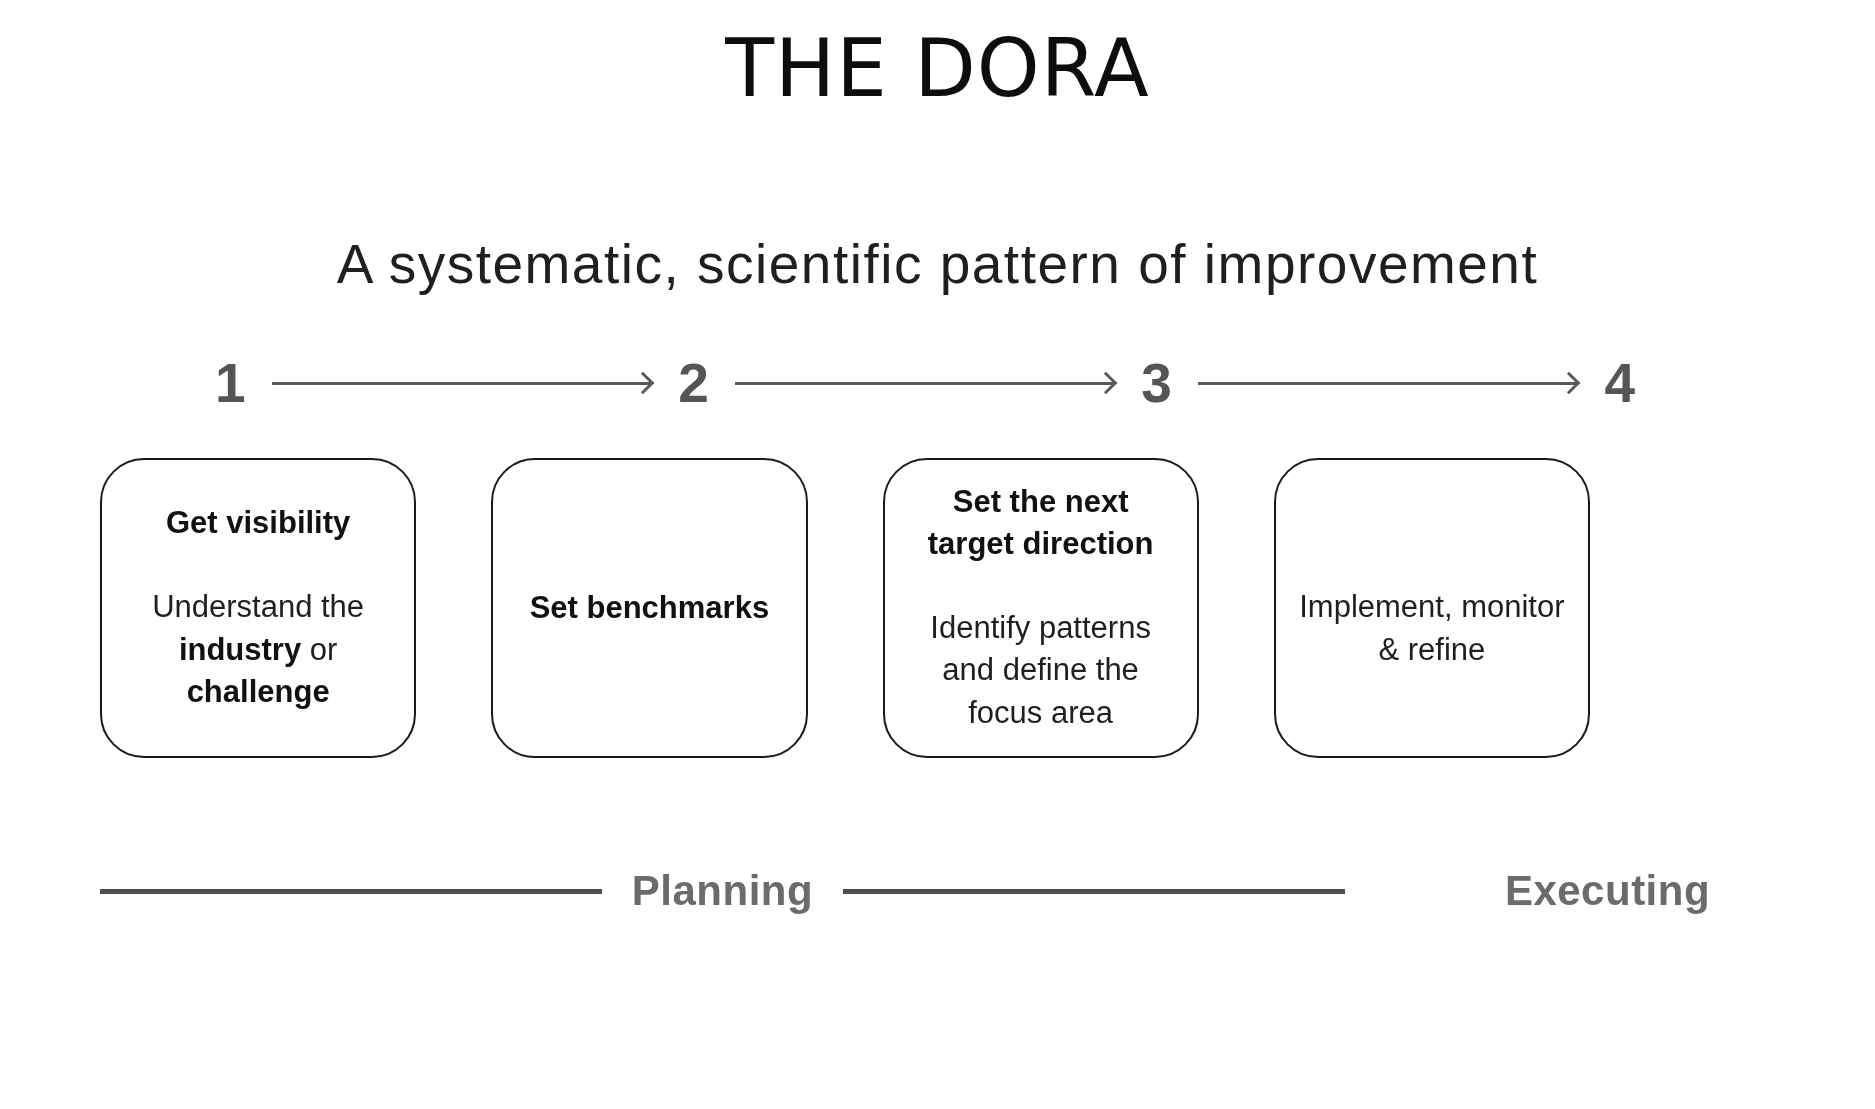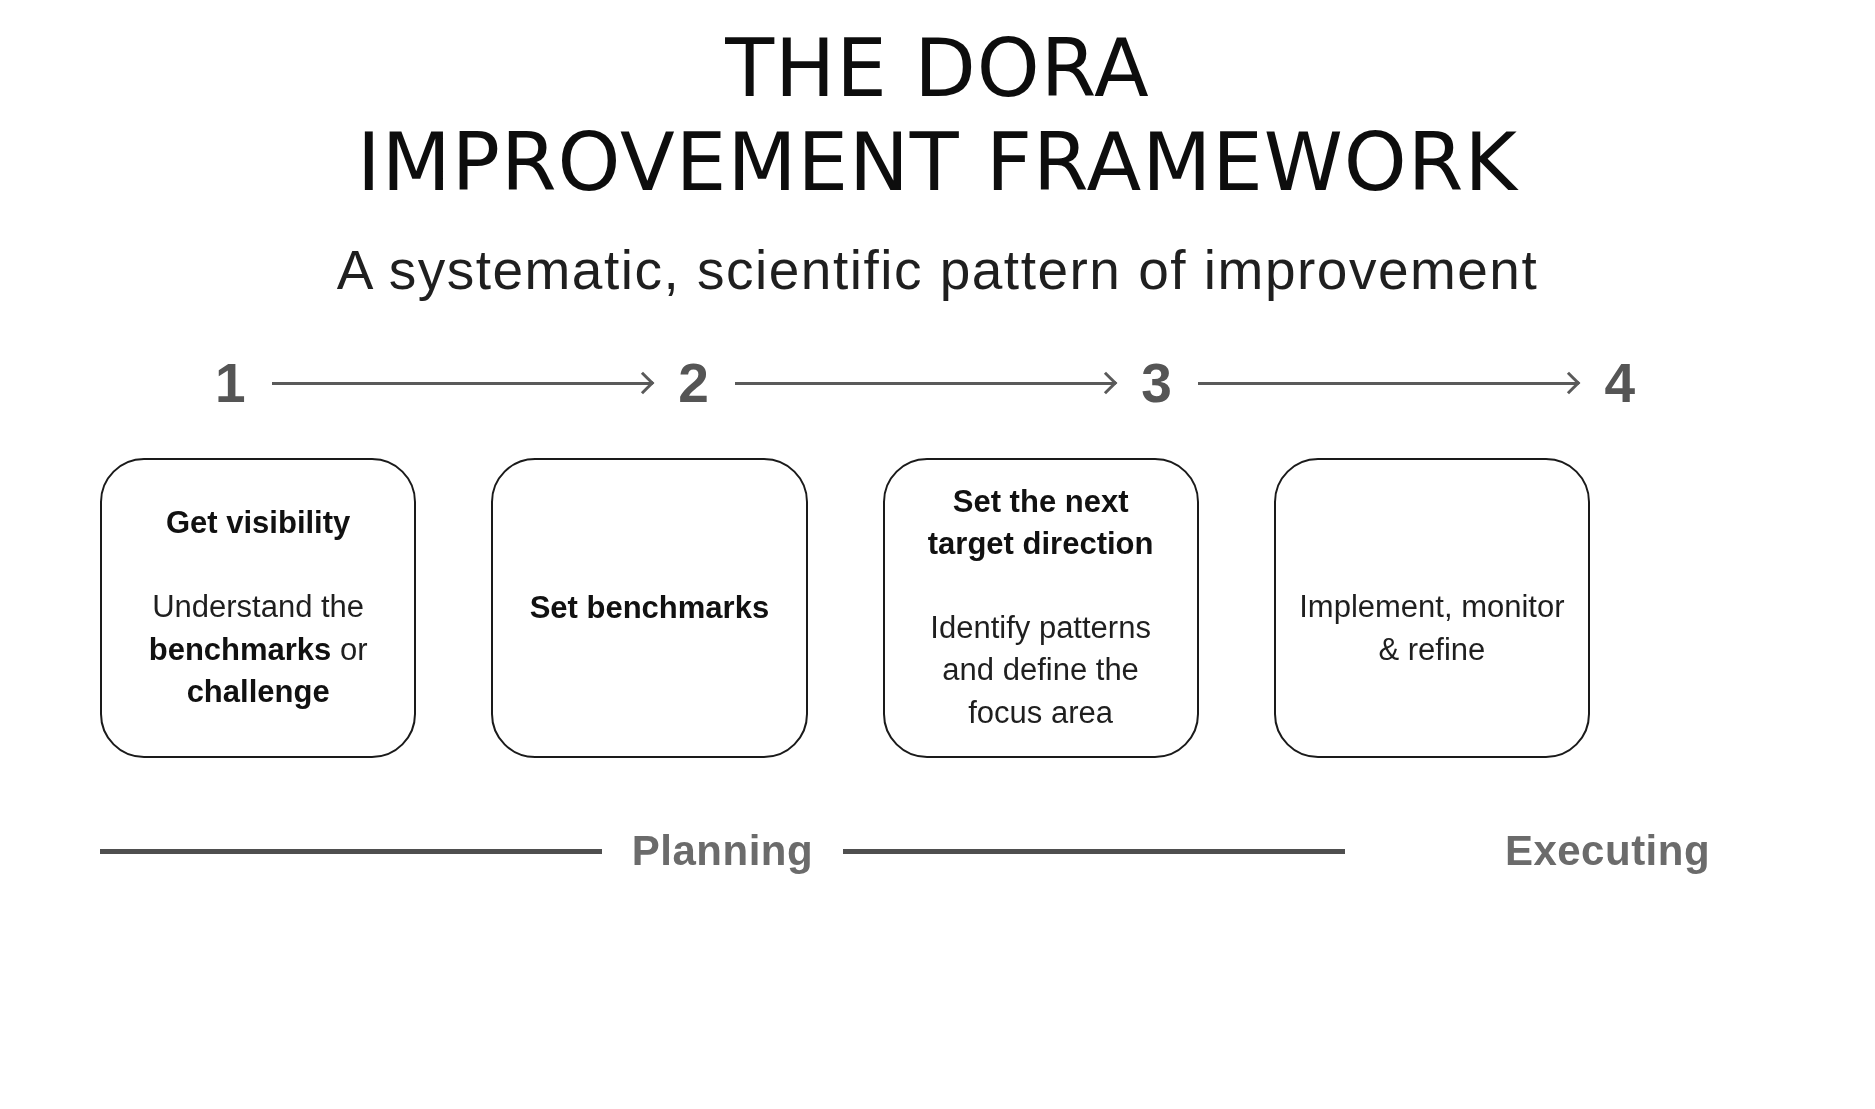--- a/index.html
+++ b/index.html
@@ -29,21 +29,21 @@
     line-height: 1.18;
     letter-spacing: 1px;
   }
   .title-line {
     font-size: 80px;
   }
 
   
   .subtitle {
     position: absolute;
-    top: 238px;
+    top: 232px;
     left: 0;
     width: 100%;
     text-align: center;
     font-size: 55px;
     font-weight: 400;
     letter-spacing: 1.5px;
     color: #1f1f1f;
   }
 
   
@@ -123,21 +123,21 @@
     margin-top: 0;
   }
   .card-body .strong {
     font-weight: 700;
     color: #111111;
   }
 
   
   .phase-row {
     position: absolute;
-    top: 816px;
+    top: 856px;
     left: 0;
     width: 100%;
     height: 70px;
   }
   .planning-group {
     position: absolute;
     left: 100px;
     width: 1245px;
     top: 0;
     height: 70px;
@@ -169,40 +169,39 @@
   }
   .executing-group .phase-label {
     margin: 8px;
   }
 </style>
 </head>
 <body>
 
 <div class="title-block">
   <div class="title-line">THE DORA</div>
-  <div class="title-line">IMPROVEMENT FRAMEWORK</div>
 </div>
 
 <div class="subtitle">A systematic, scientific pattern of improvement</div>
 
 <div class="numbers-row">
   <span class="step-number">1</span>
   <span class="arrow"></span>
   <span class="step-number">2</span>
   <span class="arrow"></span>
   <span class="step-number">3</span>
   <span class="arrow"></span>
   <span class="step-number">4</span>
 </div>
 
 <div class="cards-row">
 
   <div class="step-card">
     <div class="card-title">Get visibility</div>
-    <div class="card-body"><span>Understand the </span><span class="strong">benchmarks</span><span> or </span><span class="strong">challenge</span></div>
+    <div class="card-body"><span>Understand the </span><span class="strong">industry</span><span> or </span><span class="strong">challenge</span></div>
   </div>
 
   <div class="step-card no-gap">
     <div class="card-title">Set benchmarks</div>
   </div>
 
   <div class="step-card">
     <div class="card-title">Set the next target direction</div>
     <div class="card-body"><span>Identify patterns and define the focus area</span></div>
   </div>

